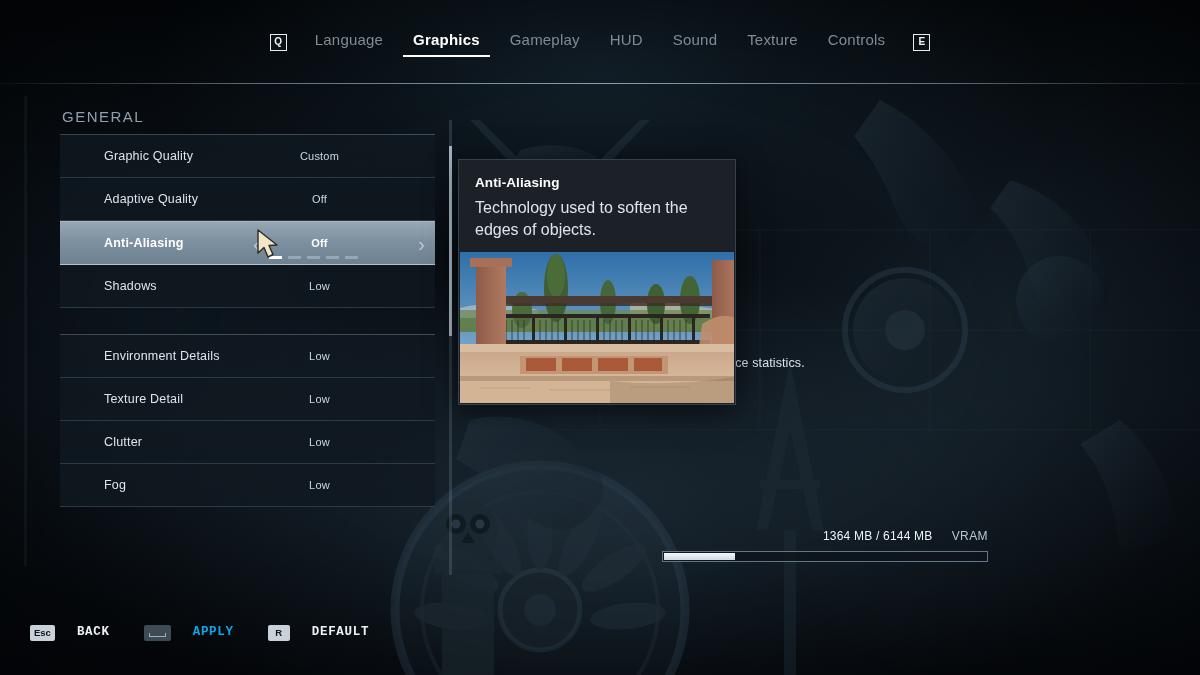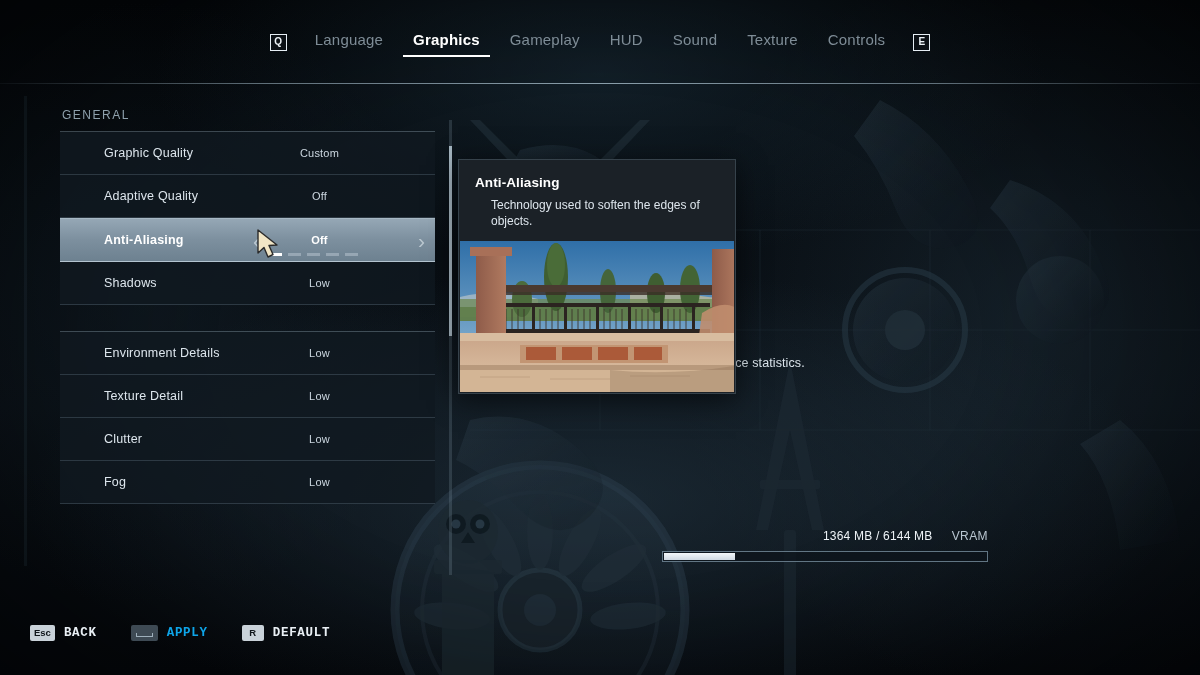--- a/index.html
+++ b/index.html
@@ -50,21 +50,21 @@
     height:2px; background:#ffffff;
   }
   .nav-rule {
     position:absolute; top:83px; left:0; width:1200px; height:1px;
     background:linear-gradient(90deg, rgba(150,175,190,.05), rgba(168,192,206,.55) 22%, rgba(185,208,222,.72) 50%, rgba(168,192,206,.55) 78%, rgba(150,175,190,.05));
   }
 
   
   .panel { position:absolute; left:60px; top:108px; width:375px; }
   .section-title {
-    font-size:12px; letter-spacing:1.5px; color:#8ea0ac;
+    font-size:15px; letter-spacing:1.5px; color:#8ea0ac;
     margin:0 0 9px 2px; text-transform:uppercase;
   }
   .section-rule { height:1px; background:rgba(168,190,205,.33); margin-bottom:0; }
   .row {
     position:relative; height:43px; display:flex; align-items:center;
     background:rgba(16,25,33,.80);
     border-bottom:1px solid rgba(150,178,195,.22);
     padding:0 0 0 12px;
   }
   .row .label { font-size:12.5px; color:#dde6ed; letter-spacing:.2px;margin-left:32px; }
@@ -117,30 +117,30 @@
     background:linear-gradient(180deg,#f4f8fb,#cfd9e2);
   }
 
   
   .tip {
     position:absolute; left:458px; top:159px; width:278px;
     background:#1b2127; border:1px solid rgba(120,142,158,.30);
     box-shadow:0 6px 26px rgba(0,0,0,.55);
   }
   .tip h3 { font-size:13.5px; color:#ffffff; padding:15px 16px 0 16px; letter-spacing:.1px; }
-  .tip p { font-size:12px; line-height:1.35; color:#dde5ec; padding:7px 18px 12px 32px; }
+  .tip p { font-size:16px; line-height:1.35; color:#dde5ec; padding:7px 18px 12px 16px; }
   .tip .shot { position:relative; width:274px; height:151px; margin:0 1px 1px 1px; overflow:hidden; background:#2a2320; }
   .tip .shot svg { display:block; }
 
   
   .cursor { position:absolute; left:256px; top:229px; width:26px; height:30px; }
 
   
   .footer { position:absolute; left:30px; bottom:34px; display:flex; align-items:center; gap:34px; }
-  .fitem { display:flex; align-items:center; gap:9px; }
+  .fitem { display:flex; gap:22px; }
   .fkey {
     display:inline-flex; align-items:center; justify-content:center;
     min-width:22px; height:16px; padding:0 4px; border-radius:2px;
     background:#c9d2d9; color:#10161b; font-size:9.5px; font-weight:bold; line-height:1;
   }
   .fkey.space { width:27px; background:#3e4a54; position:relative; }
   .fkey.space:after {
     content:""; position:absolute; left:5px; right:5px; bottom:4px; height:3px;
     border:1px solid #9fb0bc; border-top:none;
   }

